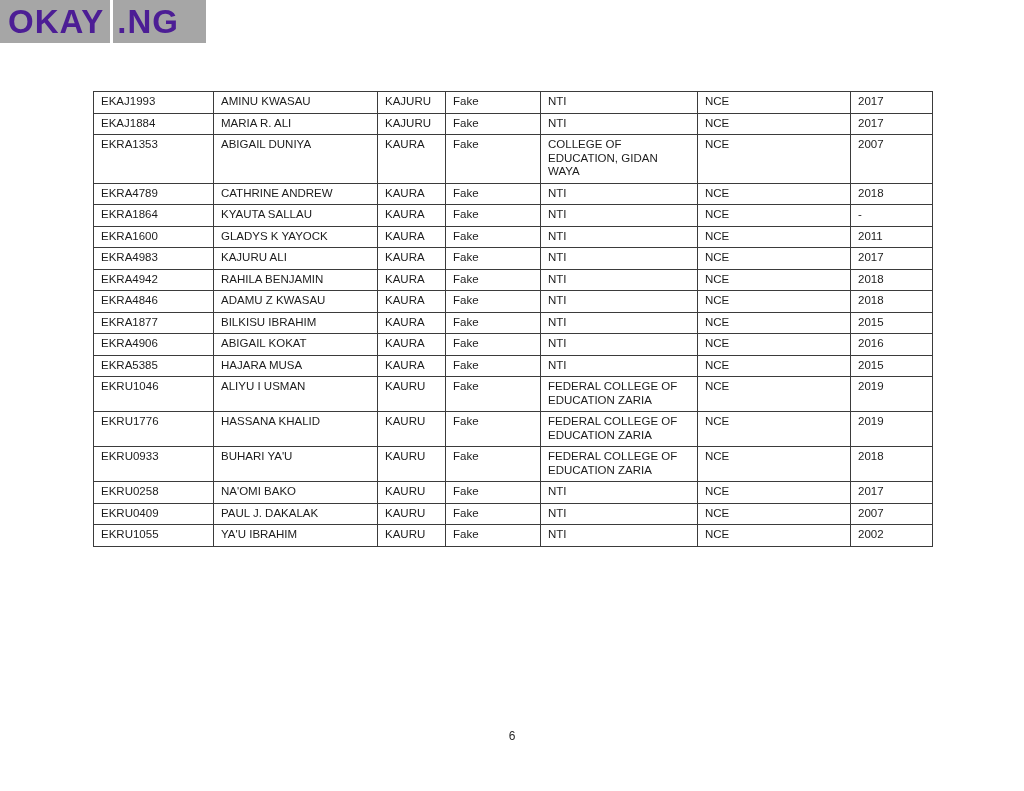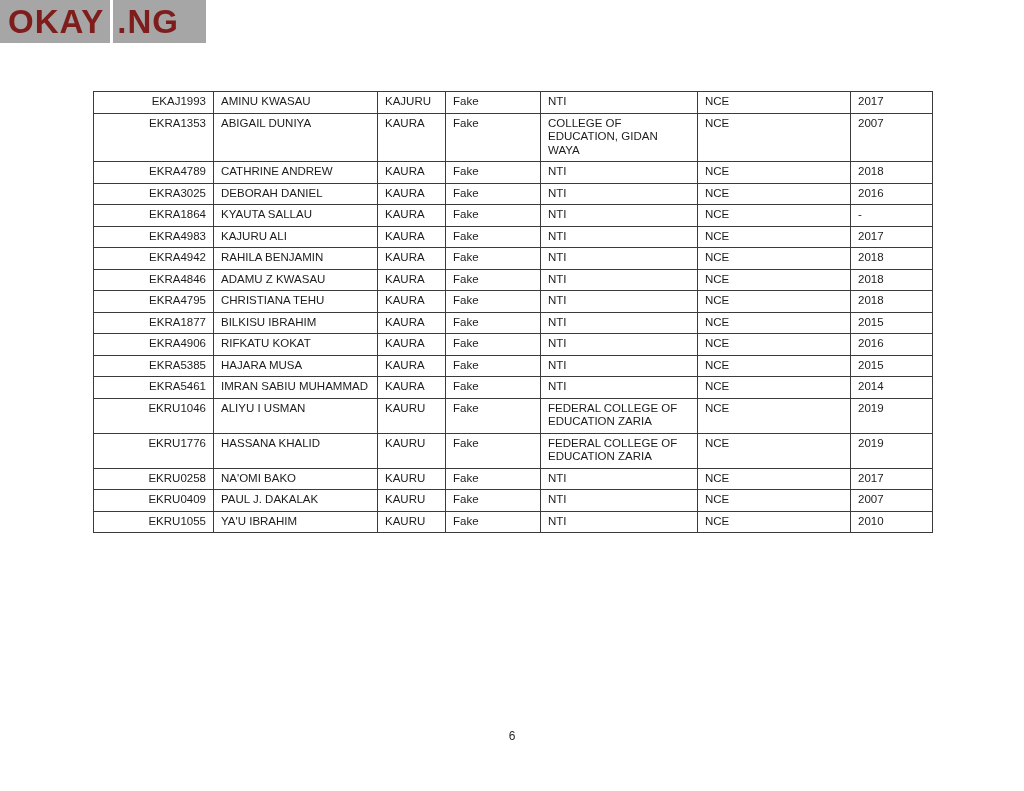--- a/index.html
+++ b/index.html
@@ -16,21 +16,21 @@
   }
   .logo {
     position: absolute;
     left: 0;
     top: 0;
     width: 206px;
     height: 43px;
     background: #a6a6a6;
     display: flex;
     align-items: center;
-    color: #7f1d1d;
+    color: #4c1d95;
     font-weight: bold;
     font-size: 33px;
     letter-spacing: 1px;
     user-select: none;
   }
   .logo .logo-okay { padding-left: 8px; }
   .logo-divider {
     width: 3px;
     height: 43px;
     background: #ffffff;
@@ -49,21 +49,21 @@
     border: 1px solid #3b3b3b;
     font-size: 11.5px;
     color: #1c1c1c;
     line-height: 13.5px;
     padding: 3px 7px 4px 7px;
     vertical-align: top;
     height: 13px;
     overflow: hidden;
     word-wrap: break-word;
   }
-  td.col-id { text-align: right; }
+  td.col-id { text-align: left; }
   .page-number {
     position: absolute;
     left: 0;
     right: 0;
     top: 729px;
     text-align: center;
     font-size: 12px;
     color: #2a2a2a;
   }
 </style>
@@ -90,56 +90,65 @@
       <tr>
         <td class="col-id">EKAJ1993</td>
         <td class="col-name">AMINU KWASAU</td>
         <td class="col-lga">KAJURU</td>
         <td class="col-status">Fake</td>
         <td class="col-institution">NTI</td>
         <td class="col-qual">NCE</td>
         <td class="col-year">2017</td>
       </tr>
       <tr>
+        <td class="col-id">EKAJ1884</td>
+        <td class="col-name">MARIA R. ALI</td>
+        <td class="col-lga">KAJURU</td>
+        <td class="col-status">Fake</td>
+        <td class="col-institution">NTI</td>
+        <td class="col-qual">NCE</td>
+        <td class="col-year">2017</td>
+      </tr>
+      <tr>
         <td class="col-id">EKRA1353</td>
         <td class="col-name">ABIGAIL DUNIYA</td>
         <td class="col-lga">KAURA</td>
         <td class="col-status">Fake</td>
         <td class="col-institution">COLLEGE OF EDUCATION, GIDAN WAYA</td>
         <td class="col-qual">NCE</td>
         <td class="col-year">2007</td>
       </tr>
       <tr>
         <td class="col-id">EKRA4789</td>
         <td class="col-name">CATHRINE ANDREW</td>
         <td class="col-lga">KAURA</td>
         <td class="col-status">Fake</td>
         <td class="col-institution">NTI</td>
         <td class="col-qual">NCE</td>
         <td class="col-year">2018</td>
       </tr>
       <tr>
-        <td class="col-id">EKRA3025</td>
-        <td class="col-name">DEBORAH DANIEL</td>
-        <td class="col-lga">KAURA</td>
-        <td class="col-status">Fake</td>
-        <td class="col-institution">NTI</td>
-        <td class="col-qual">NCE</td>
-        <td class="col-year">2016</td>
-      </tr>
-      <tr>
         <td class="col-id">EKRA1864</td>
         <td class="col-name">KYAUTA SALLAU</td>
         <td class="col-lga">KAURA</td>
         <td class="col-status">Fake</td>
         <td class="col-institution">NTI</td>
         <td class="col-qual">NCE</td>
         <td class="col-year">-</td>
       </tr>
       <tr>
+        <td class="col-id">EKRA1600</td>
+        <td class="col-name">GLADYS K YAYOCK</td>
+        <td class="col-lga">KAURA</td>
+        <td class="col-status">Fake</td>
+        <td class="col-institution">NTI</td>
+        <td class="col-qual">NCE</td>
+        <td class="col-year">2011</td>
+      </tr>
+      <tr>
         <td class="col-id">EKRA4983</td>
         <td class="col-name">KAJURU ALI</td>
         <td class="col-lga">KAURA</td>
         <td class="col-status">Fake</td>
         <td class="col-institution">NTI</td>
         <td class="col-qual">NCE</td>
         <td class="col-year">2017</td>
       </tr>
       <tr>
         <td class="col-id">EKRA4942</td>
@@ -153,83 +162,74 @@
       <tr>
         <td class="col-id">EKRA4846</td>
         <td class="col-name">ADAMU Z KWASAU</td>
         <td class="col-lga">KAURA</td>
         <td class="col-status">Fake</td>
         <td class="col-institution">NTI</td>
         <td class="col-qual">NCE</td>
         <td class="col-year">2018</td>
       </tr>
       <tr>
-        <td class="col-id">EKRA4795</td>
-        <td class="col-name">CHRISTIANA TEHU</td>
-        <td class="col-lga">KAURA</td>
-        <td class="col-status">Fake</td>
-        <td class="col-institution">NTI</td>
-        <td class="col-qual">NCE</td>
-        <td class="col-year">2018</td>
-      </tr>
-      <tr>
         <td class="col-id">EKRA1877</td>
         <td class="col-name">BILKISU IBRAHIM</td>
         <td class="col-lga">KAURA</td>
         <td class="col-status">Fake</td>
         <td class="col-institution">NTI</td>
         <td class="col-qual">NCE</td>
         <td class="col-year">2015</td>
       </tr>
       <tr>
         <td class="col-id">EKRA4906</td>
-        <td class="col-name">RIFKATU KOKAT</td>
+        <td class="col-name">ABIGAIL KOKAT</td>
         <td class="col-lga">KAURA</td>
         <td class="col-status">Fake</td>
         <td class="col-institution">NTI</td>
         <td class="col-qual">NCE</td>
         <td class="col-year">2016</td>
       </tr>
       <tr>
         <td class="col-id">EKRA5385</td>
         <td class="col-name">HAJARA MUSA</td>
         <td class="col-lga">KAURA</td>
         <td class="col-status">Fake</td>
         <td class="col-institution">NTI</td>
         <td class="col-qual">NCE</td>
         <td class="col-year">2015</td>
       </tr>
       <tr>
-        <td class="col-id">EKRA5461</td>
-        <td class="col-name">IMRAN SABIU MUHAMMAD</td>
-        <td class="col-lga">KAURA</td>
-        <td class="col-status">Fake</td>
-        <td class="col-institution">NTI</td>
-        <td class="col-qual">NCE</td>
-        <td class="col-year">2014</td>
-      </tr>
-      <tr>
         <td class="col-id">EKRU1046</td>
         <td class="col-name">ALIYU I USMAN</td>
         <td class="col-lga">KAURU</td>
         <td class="col-status">Fake</td>
         <td class="col-institution">FEDERAL COLLEGE OF EDUCATION ZARIA</td>
         <td class="col-qual">NCE</td>
         <td class="col-year">2019</td>
       </tr>
       <tr>
         <td class="col-id">EKRU1776</td>
         <td class="col-name">HASSANA KHALID</td>
         <td class="col-lga">KAURU</td>
         <td class="col-status">Fake</td>
         <td class="col-institution">FEDERAL COLLEGE OF EDUCATION ZARIA</td>
         <td class="col-qual">NCE</td>
         <td class="col-year">2019</td>
       </tr>
       <tr>
+        <td class="col-id">EKRU0933</td>
+        <td class="col-name">BUHARI YA'U</td>
+        <td class="col-lga">KAURU</td>
+        <td class="col-status">Fake</td>
+        <td class="col-institution">FEDERAL COLLEGE OF EDUCATION ZARIA</td>
+        <td class="col-qual">NCE</td>
+        <td class="col-year">2018</td>
+      </tr>
+      <tr>
         <td class="col-id">EKRU0258</td>
         <td class="col-name">NA'OMI BAKO</td>
         <td class="col-lga">KAURU</td>
         <td class="col-status">Fake</td>
         <td class="col-institution">NTI</td>
         <td class="col-qual">NCE</td>
         <td class="col-year">2017</td>
       </tr>
       <tr>
         <td class="col-id">EKRU0409</td>
@@ -240,18 +240,18 @@
         <td class="col-qual">NCE</td>
         <td class="col-year">2007</td>
       </tr>
       <tr>
         <td class="col-id">EKRU1055</td>
         <td class="col-name">YA'U IBRAHIM</td>
         <td class="col-lga">KAURU</td>
         <td class="col-status">Fake</td>
         <td class="col-institution">NTI</td>
         <td class="col-qual">NCE</td>
-        <td class="col-year">2010</td>
+        <td class="col-year">2002</td>
       </tr>
     </tbody>
 </table>
 
 <div class="page-number">6</div>
 
 </body></html>

